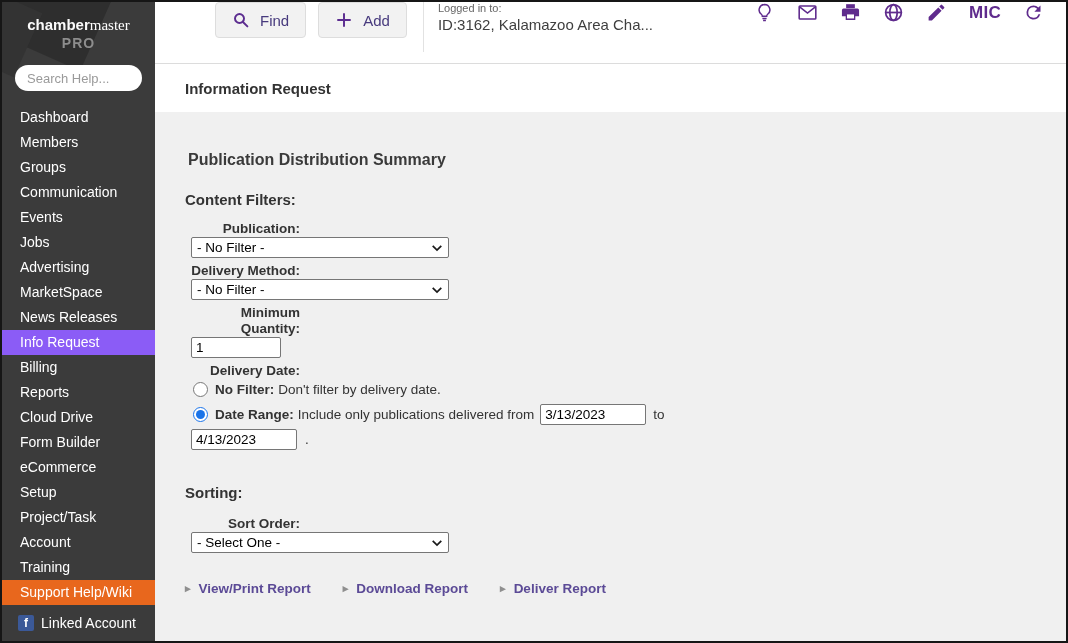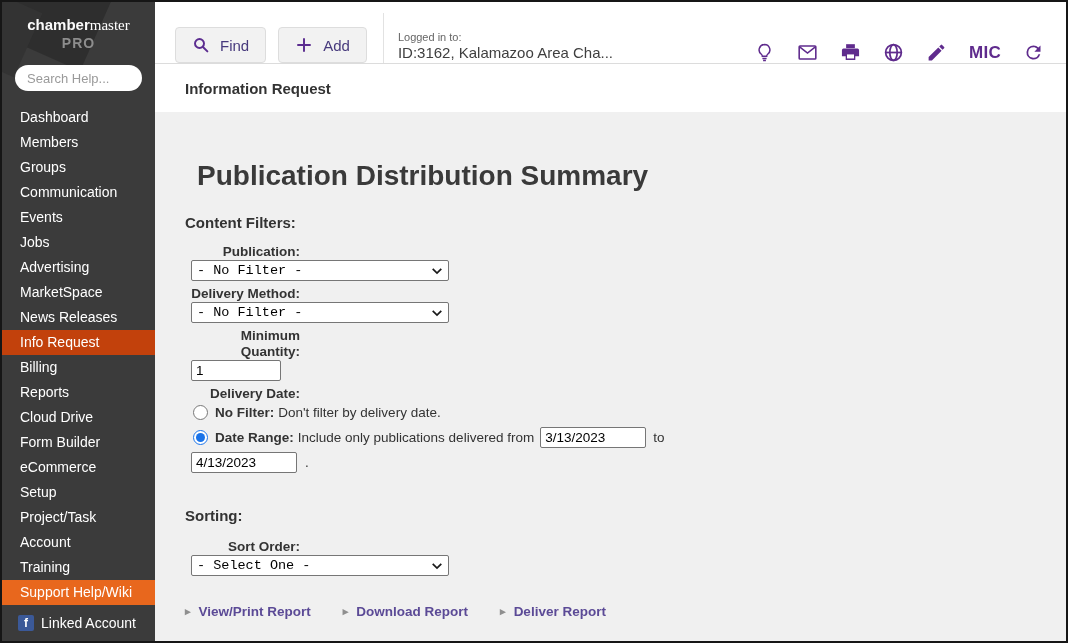--- a/index.html
+++ b/index.html
@@ -31,38 +31,38 @@
   .search-wrap input {
     width:100%; height:26px; border:none; border-radius:13px;
     padding:0 12px; font-size:13px; font-family:inherit; color:#333; outline:none;
   }
   .search-wrap input::placeholder { color:#9a9a9a; }
   .menu { position:relative; z-index:2; margin-top:14px; }
   .menu-item {
     height:25px; line-height:25px; padding-left:18px;
     color:#ffffff; font-size:14px; cursor:pointer; white-space:nowrap;
   }
-  .menu-item.selected { background:#c2410c; }
+  .menu-item.selected { background:#8b5cf6; }
   .menu-item.support { background:#e8671d; }
   .linked-row {
     position:relative; z-index:2; margin-top:5px; height:25px;
     display:flex; align-items:center; gap:7px; padding-left:16px;
     color:#fff; font-size:14px; cursor:pointer;
   }
   .fb-badge {
     width:16px; height:16px; background:#3b5998; border-radius:2px;
     color:#fff; font-weight:bold; font-size:12px;
     display:flex; align-items:center; justify-content:center; line-height:1;
   }
 
   
   .topbar {
     position:absolute; left:153px; right:0; top:0; height:62px;
     background:#fff; border-bottom:1px solid #dcdcdc;
-    display:flex; align-items:flex-end;
+    display:flex; align-items:flex-start;padding-left:40px;
   }
   .hdr-btn {
     height:36px; border:1px solid #dddddd; background:#f2f2f2; border-radius:4px;
     display:flex; align-items:center; gap:10px; padding:0 16px;
     font-size:15px; font-family:inherit; color:#473a7d; cursor:pointer;
   }
   .hdr-btn svg { display:block; }
   .btn-find { margin-left:20px; }
   .btn-add { margin-left:12px; }
   .hdr-divider { width:1px; height:50px; background:#e2e2e2; margin-left:16px; }
@@ -81,32 +81,32 @@
     position:absolute; left:153px; right:0; top:63px; height:47px; background:#fff;
     display:flex; align-items:center; padding-left:30px;
     font-size:15px; font-weight:bold; color:#333;
   }
 
   
   .content {
     position:absolute; left:153px; right:0; top:110px; bottom:0;
     background:#f0f0f0; padding:36px 20px 0 30px;
   }
-  .page-title { margin:12px; font-size:28px; font-weight:bold; color:#3a3a3a; }
+  .page-title { margin:3px; font-size:16px; font-weight:bold; color:#3a3a3a; }
   .section-heading { margin-top:22px; font-size:15px; font-weight:bold; color:#333; }
   .form { margin-top:10px; font-size:13.5px; }
   .row { display:flex; margin-bottom:2px;flex-direction:column; }
   .lbl { flex:none; width:115px; text-align:right; font-weight:bold; color:#333; padding-top:3px; line-height:16px; }
   .ctl { margin-left:6px; }
 
   .select-wrap { position:relative; display:inline-block; }
   .select-wrap select {
     -webkit-appearance:none; appearance:none;
     width:258px; height:21px; border:1px solid #767676; border-radius:2px;
-    background:#fff; font-family:Liberation Mono, monospace; font-size:13.5px; color:#000;
+    background:#fff; font-family:Liberation Sans, sans-serif; font-size:13.5px; color:#000;
     padding:0 24px 0 5px;
   }
   .select-wrap .chev { position:absolute; right:6px; top:5px; pointer-events:none; }
 
   input.txt {
     height:21px; border:1px solid #767676; border-radius:2px;
     font-family:inherit; font-size:13.5px; color:#000; padding:0 4px; background:#fff;
   }
   .qty { width:90px; }
   .date { width:106px; }

